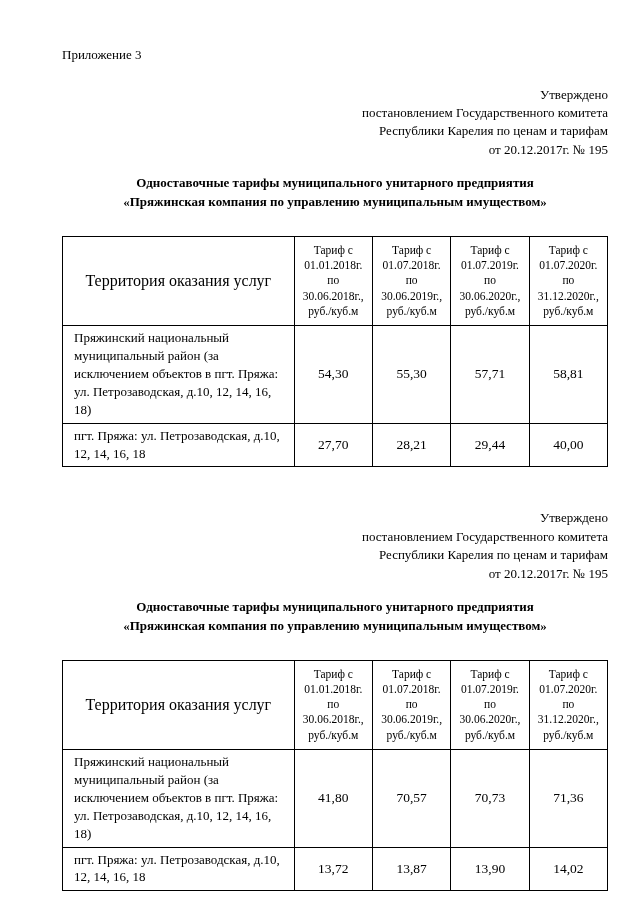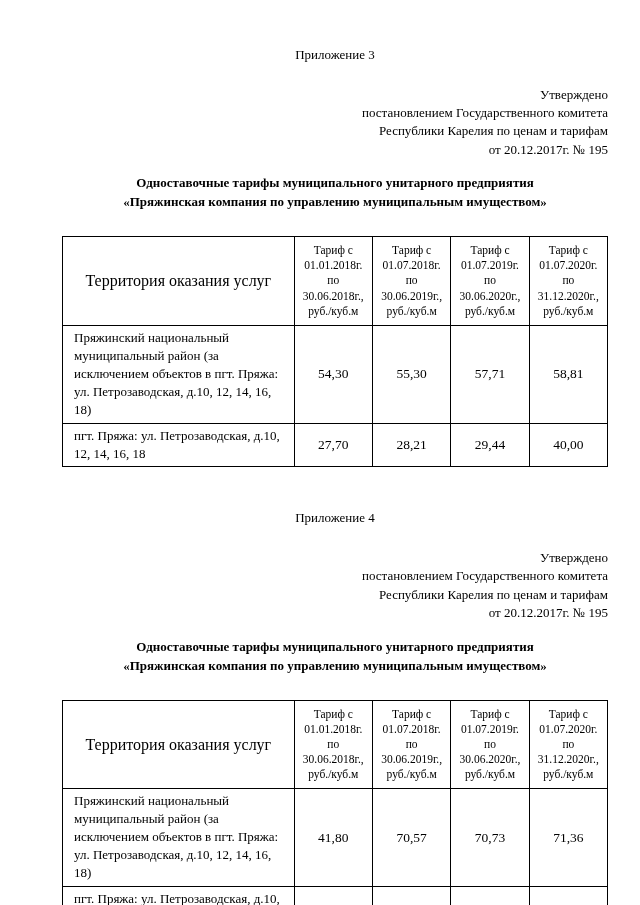--- a/index.html
+++ b/index.html
@@ -13,21 +13,21 @@
   }
   .page {
     width: 640px;
     min-height: 905px;
     background: #ffffff;
     padding: 46px 32px 60px 62px;
   }
   .appendix + .appendix { margin-top: 42px; }
 
   .appendix-label {
-    text-align: center;
+    text-align: left;
     font-size: 13px;
     line-height: 1.35;
     margin-bottom: 22px;
   }
   .approval {
     text-align: right;
     font-size: 13px;
     line-height: 1.42;
     margin-bottom: 15px;
   }
@@ -120,21 +120,20 @@
             <td class="value-cell">27,70</td>
             <td class="value-cell">28,21</td>
             <td class="value-cell">29,44</td>
             <td class="value-cell">40,00</td>
           </tr>
         </tbody>
       </table>
   </section>
 
   <section class="appendix">
-    <div class="appendix-label">Приложение 4</div>
     <div class="approval">
       <div>Утверждено</div>
       <div>постановлением Государственного комитета</div>
       <div>Республики Карелия по ценам и тарифам</div>
       <div>от 20.12.2017г. № 195</div>
     </div>
     <div class="doc-title">
       <div>Одноставочные тарифы муниципального унитарного предприятия</div>
       <div>«Пряжинская компания по управлению муниципальным имуществом»</div>
     </div>

